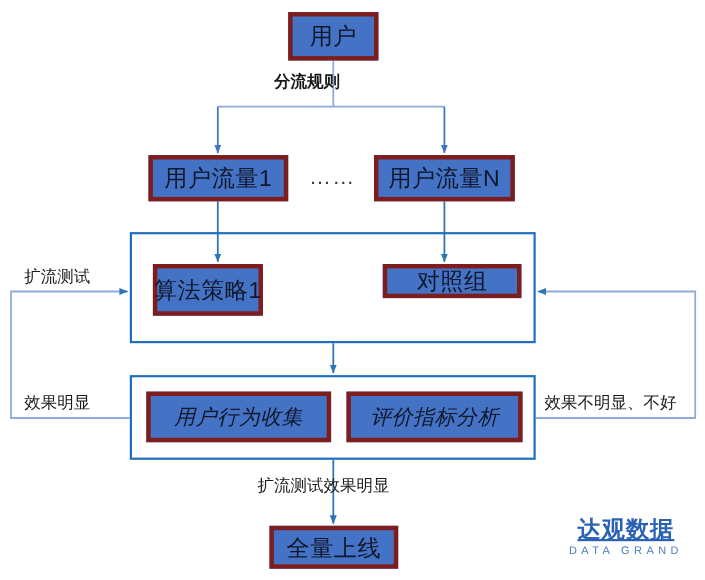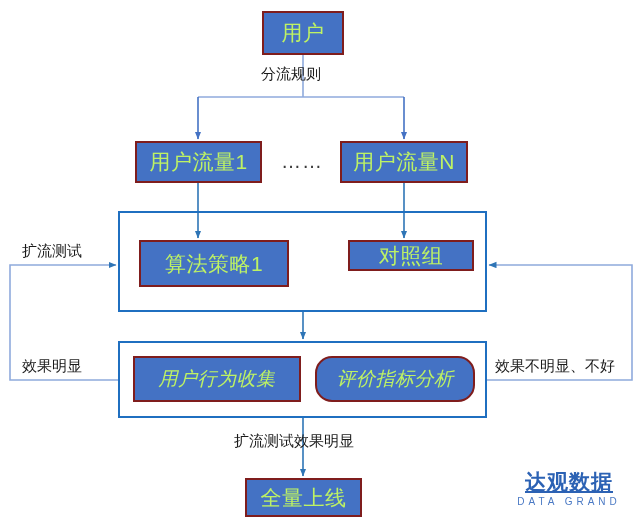--- a/index.html
+++ b/index.html
@@ -22,22 +22,22 @@
     left: 0;
     top: 0;
     width: 641px;
     height: 527px;
     pointer-events: none;
   }
   .node {
     position: absolute;
     box-sizing: border-box;
     background: #4472C4;
-    border: 2px solid #7f1d1d;
-    color: #bef264;
+    border: 4px solid #7f1d1d;
+    color: #0f172a;
     display: flex;
     align-items: center;
     justify-content: center;
     font-size: 21px;
     letter-spacing: 0.5px;
     white-space: nowrap;
   }
   .node.small {
     font-size: 19px;
     font-style: italic;
@@ -114,49 +114,49 @@
 
     <path d="M487,380 L632,380 L632,265 L489,265" stroke="#8FAADC" stroke-width="1.6" fill="none" marker-end="url(#arrow)"></path>
 
     <path d="M303,418 L303,476" stroke="#2E75B6" stroke-width="1.6" fill="none" marker-end="url(#arrow)"></path>
   </svg>
 
   <div class="node" style="left:262px; top:11px; width:82px; height:44px;">
     <span>用户</span>
   </div>
 
-  <div class="edge-label" style="left:261px; top:65px;">分流规则</div>
+  <div class="edge-label" style="left:249px; top:65px;font-weight:bold;">分流规则</div>
 
   <div class="node" style="left:135px; top:141px; width:127px; height:42px;">
     <span>用户流量1</span>
   </div>
 
   <div class="dots" style="left:281px; top:150px;">……</div>
 
   <div class="node" style="left:340px; top:141px; width:128px; height:42px;">
     <span>用户流量N</span>
   </div>
 
   <div class="group-box" style="left:118px; top:211px; width:369px; height:101px;"></div>
 
-  <div class="node" style="left:139px; top:240px; width:150px; height:47px;">
+  <div class="node" style="left:139px; top:240px; width:100px; height:47px;">
     <span>算法策略1</span>
   </div>
 
   <div class="node" style="left:348px; top:240px; width:126px; height:31px;">
     <span>对照组</span>
   </div>
 
   <div class="group-box" style="left:118px; top:341px; width:369px; height:77px;"></div>
 
   <div class="node small" style="left:133px; top:356px; width:168px; height:46px;">
     <span>用户行为收集</span>
   </div>
 
-  <div class="node small" style="left:315px; top:356px; width:160px; height:46px;border-radius:17px;">
+  <div class="node small" style="left:315px; top:356px; width:160px; height:46px;">
     <span>评价指标分析</span>
   </div>
 
   <div class="edge-label" style="left:22px; top:242px;">扩流测试</div>
 
   <div class="edge-label" style="left:22px; top:357px;">效果明显</div>
 
 
   <div class="edge-label" style="left:234px; top:432px;">扩流测试效果明显</div>
 

